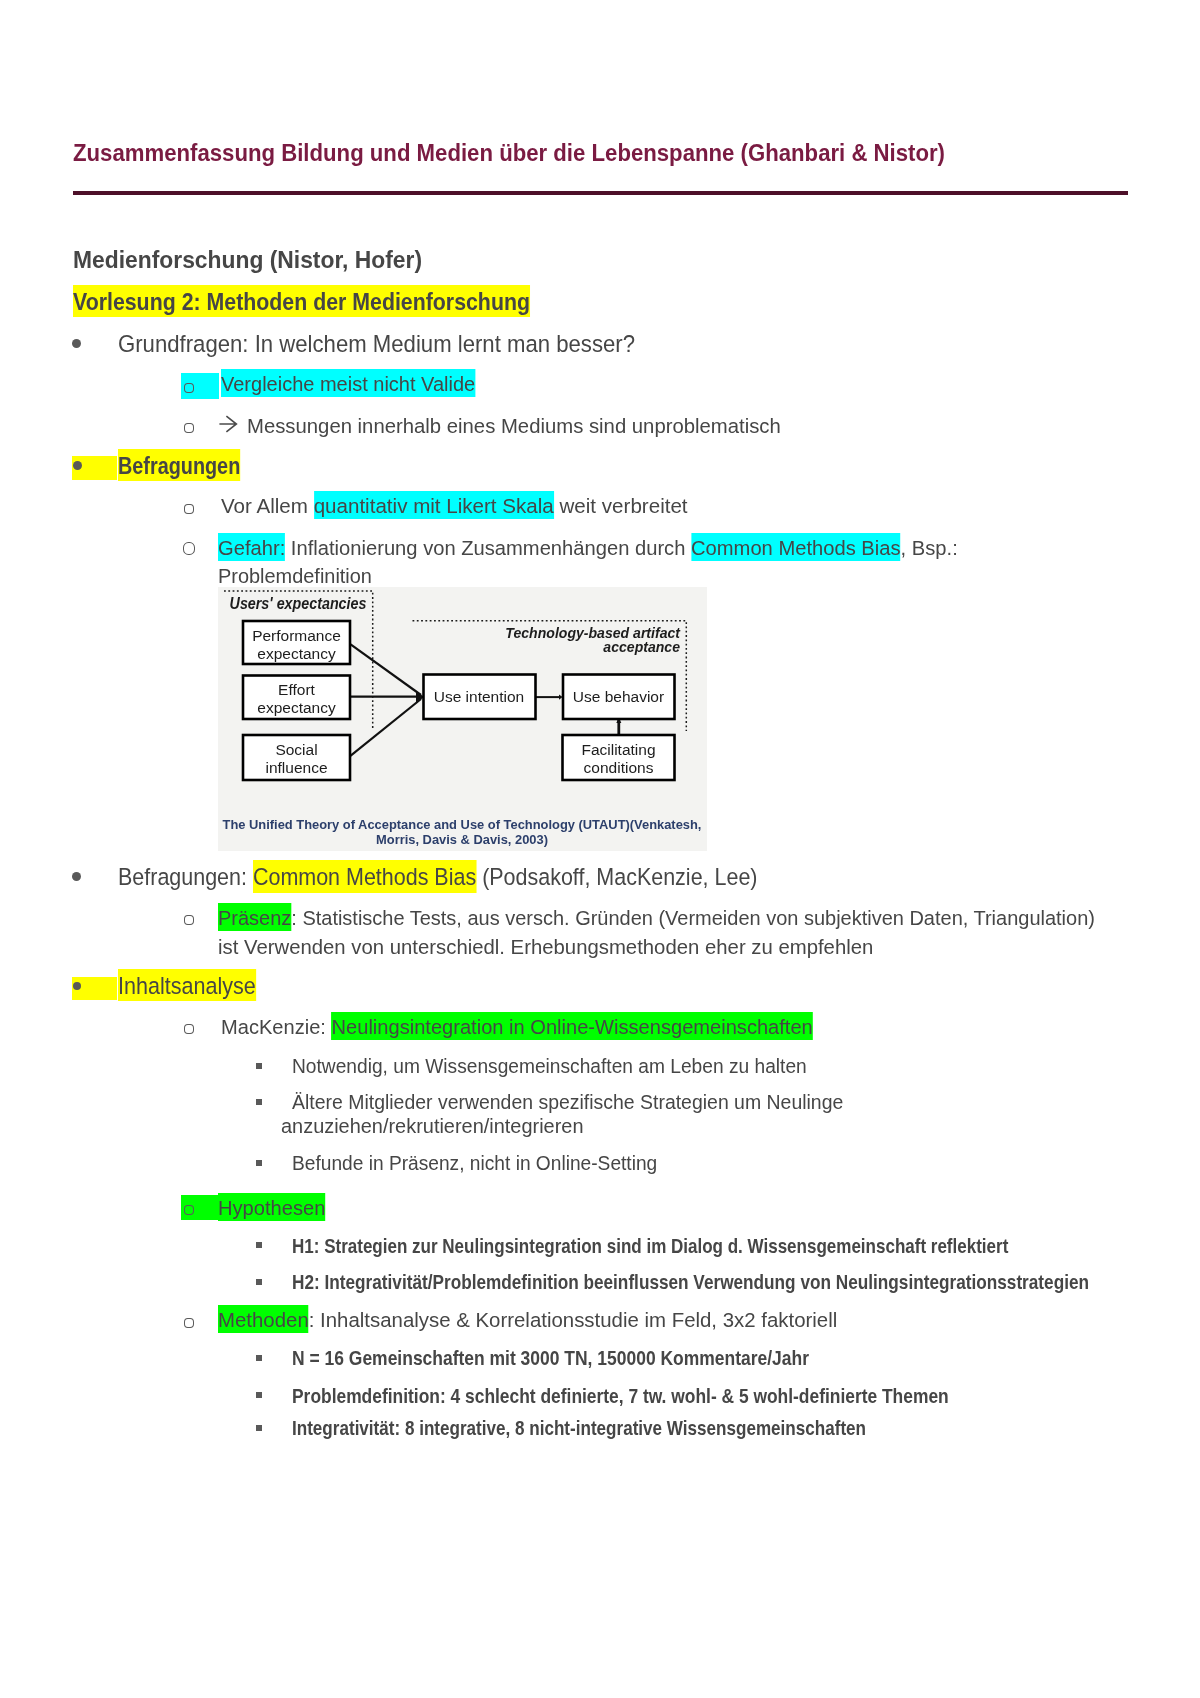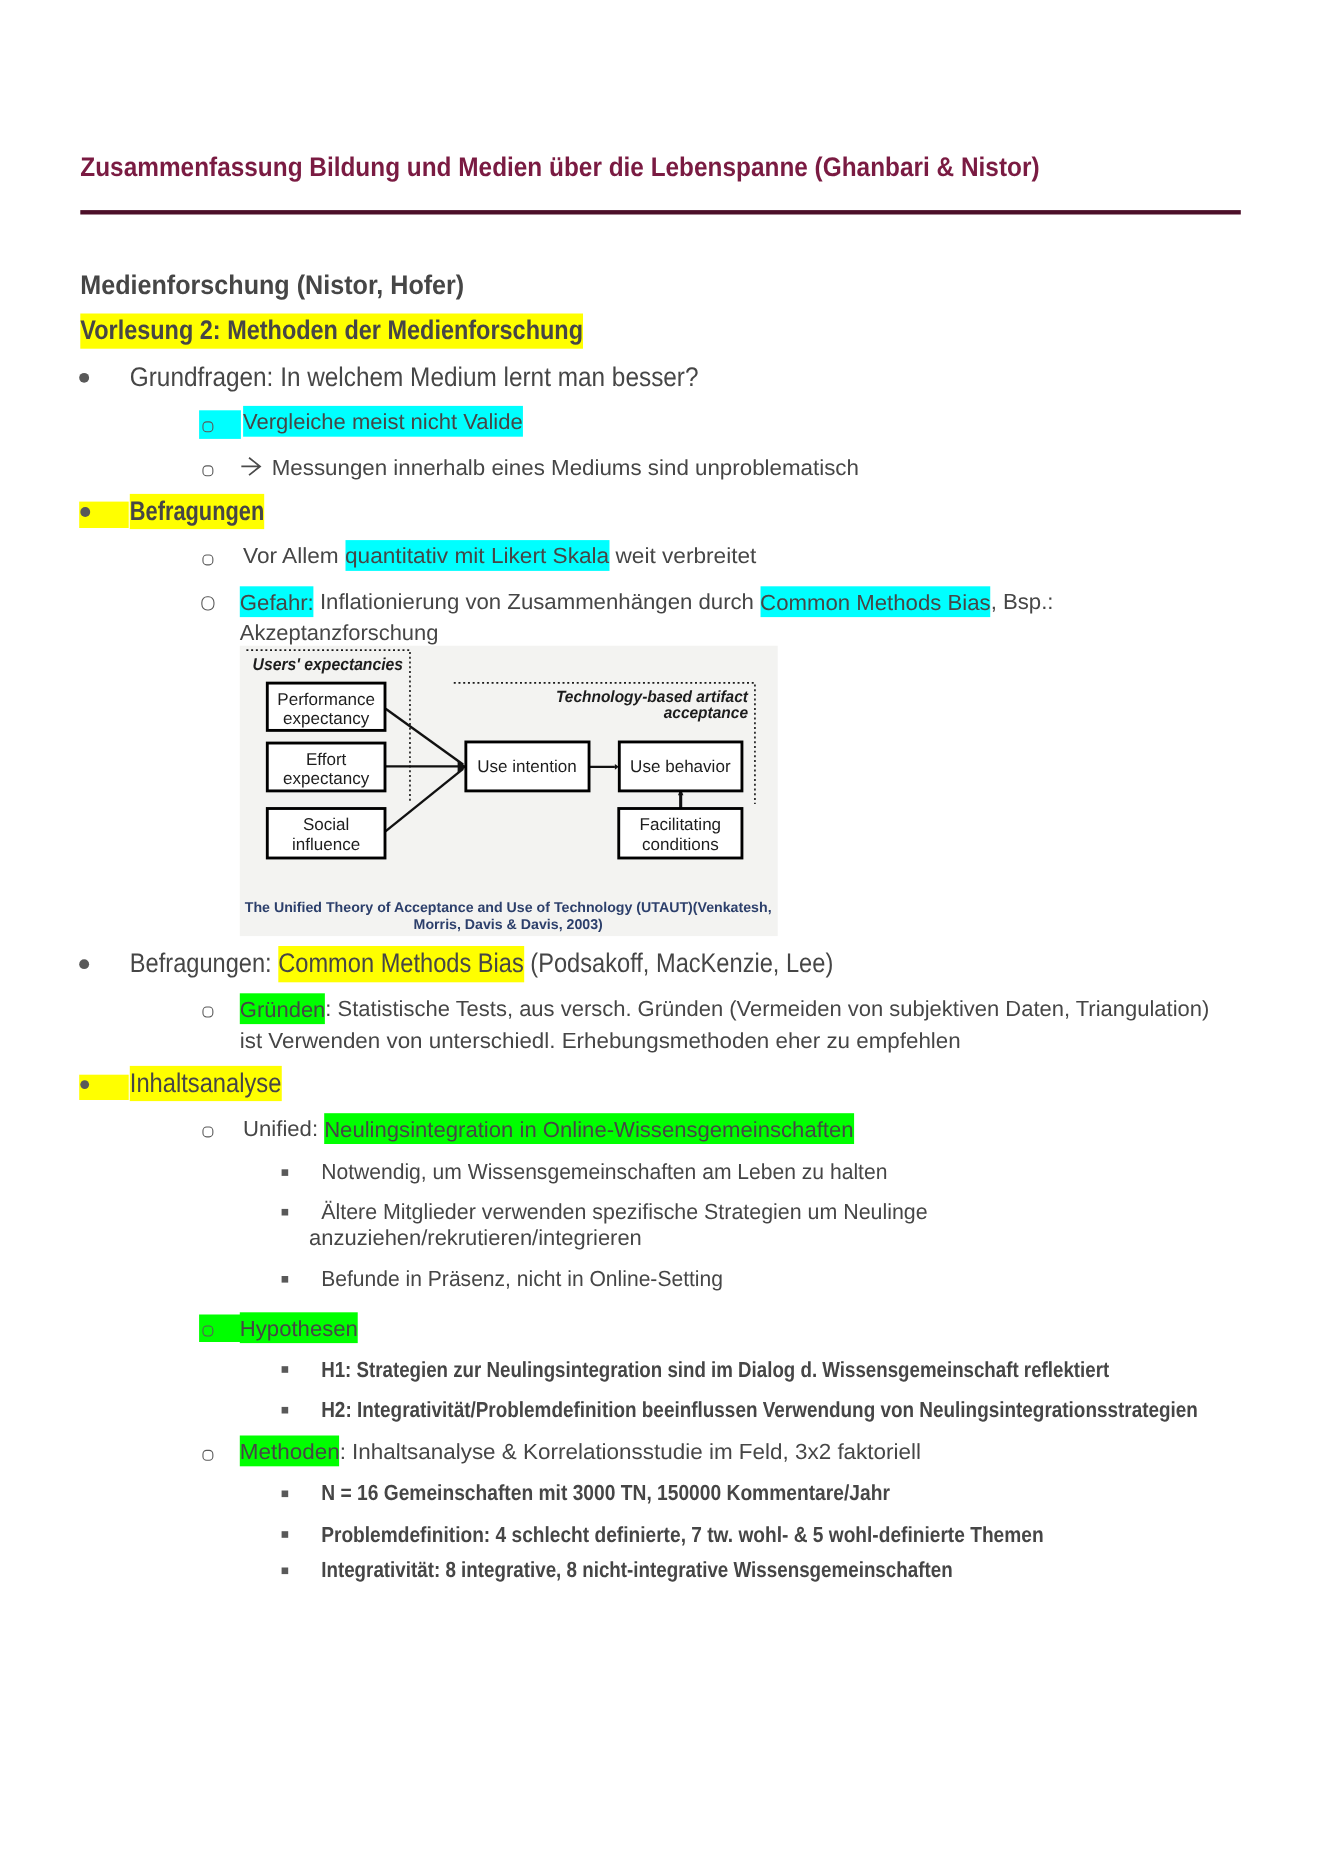--- a/index.html
+++ b/index.html
@@ -60,21 +60,21 @@
 
   <div class="hlbox hly" style="left:72px;top:439px;width:45px;height:24px;"></div>
   <div class="dot" style="left:73px;top:444px;"></div>
   <div class="ln L0 bold" style="left:118px;top:434.9px;transform:scaleX(0.8091);"><span class="hly">Befragungen</span></div>
 
   <div class="ring" style="left:184px;top:486.5px;"></div>
   <div class="ln L1" style="left:221px;top:475.3px;transform:scaleX(1.0344);"><span>Vor Allem </span><span class="hlc">quantitativ mit Likert Skala</span><span> weit verbreitet</span></div>
 
   <div class="ringL" style="left:182.7px;top:524.7px;"></div>
   <div class="ln L1" style="left:218px;top:516.7px;transform:scaleX(1.0137);"><span class="hlc">Gefahr:</span><span> Inflationierung von Zusammenhängen durch </span><span class="hlc">Common Methods Bias</span><span>, Bsp.:</span></div>
-  <div class="ln L1" style="left:218px;top:544.7px;transform:scaleX(1.0017);">Akzeptanzforschung</div>
+  <div class="ln L1" style="left:218px;top:544.7px;transform:scaleX(1.0017);">Problemdefinition</div>
 
   <div class="fig" style="left:218px;top:570px;width:489px;height:264px;">
     <svg width="489" height="264" viewBox="0 0 489 264">
 
       <path d="M6 4 H154.7 V143.5" fill="none" stroke="#1a1a1a" stroke-width="1.5" stroke-dasharray="1.8 2.5"></path>
       <path d="M194.5 33.8 H468.3 V144" fill="none" stroke="#1a1a1a" stroke-width="1.5" stroke-dasharray="1.8 2.5"></path>
 
       <path d="M132.6 57.4 L203 108" fill="none" stroke="#111" stroke-width="2.2"></path>
       <path d="M132 109.7 L203 109.7" fill="none" stroke="#111" stroke-width="2.2"></path>
       <path d="M132.4 168.8 L203 112" fill="none" stroke="#111" stroke-width="2.2"></path>
@@ -112,29 +112,29 @@
         <text x="244" y="242.4">The Unified Theory of Acceptance and Use of Technology (UTAUT)(Venkatesh,</text>
         <text x="244" y="257.4">Morris, Davis &amp; Davis, 2003)</text>
       </g>
     </svg>
   </div>
 
   <div class="dot" style="left:72px;top:855px;"></div>
   <div class="ln L0" style="left:118px;top:846px;transform:scaleX(0.8766);"><span>Befragungen: </span><span class="hly">Common Methods Bias</span><span> (Podsakoff, MacKenzie, Lee)</span></div>
 
   <div class="ring" style="left:184px;top:897.5px;"></div>
-  <div class="ln L1" style="left:218px;top:886.9px;transform:scaleX(1.0044);"><span class="hlg">Gründen</span><span>: Statistische Tests, aus versch. Gründen (Vermeiden von subjektiven Daten, Triangulation)</span></div>
+  <div class="ln L1" style="left:218px;top:886.9px;transform:scaleX(1.0044);"><span class="hlg">Präsenz</span><span>: Statistische Tests, aus versch. Gründen (Vermeiden von subjektiven Daten, Triangulation)</span></div>
   <div class="ln L1" style="left:218px;top:915.9px;transform:scaleX(1.0218);">ist Verwenden von unterschiedl. Erhebungsmethoden eher zu empfehlen</div>
 
   <div class="hlbox hly" style="left:72px;top:960px;width:45px;height:23px;"></div>
   <div class="dot" style="left:73px;top:965px;width:8px;height:8px;"></div>
   <div class="ln L0" style="left:118px;top:954.3px;transform:scaleX(0.8799);"><span class="hly">Inhaltsanalyse</span></div>
 
   <div class="ring" style="left:184px;top:1006.5px;"></div>
-  <div class="ln L1" style="left:221px;top:996.1px;transform:scaleX(1.0099);"><span>Unified: </span><span class="hlg">Neulingsintegration in Online-Wissensgemeinschaften</span></div>
+  <div class="ln L1" style="left:221px;top:996.1px;transform:scaleX(1.0099);"><span>MacKenzie: </span><span class="hlg">Neulingsintegration in Online-Wissensgemeinschaften</span></div>
 
   <div class="sq" style="left:256px;top:1045.5px;width:6px;height:6px;"></div>
   <div class="ln L2" style="left:292px;top:1036.8px;transform:scaleX(0.9639);">Notwendig, um Wissensgemeinschaften am Leben zu halten</div>
 
   <div class="sq" style="left:256px;top:1081.8px;width:6px;height:6px;"></div>
   <div class="ln L2" style="left:292px;top:1073.1px;transform:scaleX(0.9777);">Ältere Mitglieder verwenden spezifische Strategien um Neulinge</div>
   <div class="ln L2" style="left:281px;top:1097.1px;transform:scaleX(1.0020);">anzuziehen/rekrutieren/integrieren</div>
 
   <div class="sq" style="left:256px;top:1142.8px;width:6px;height:6px;"></div>
   <div class="ln L2" style="left:292px;top:1134.1px;transform:scaleX(0.9631);">Befunde in Präsenz, nicht in Online-Setting</div>

